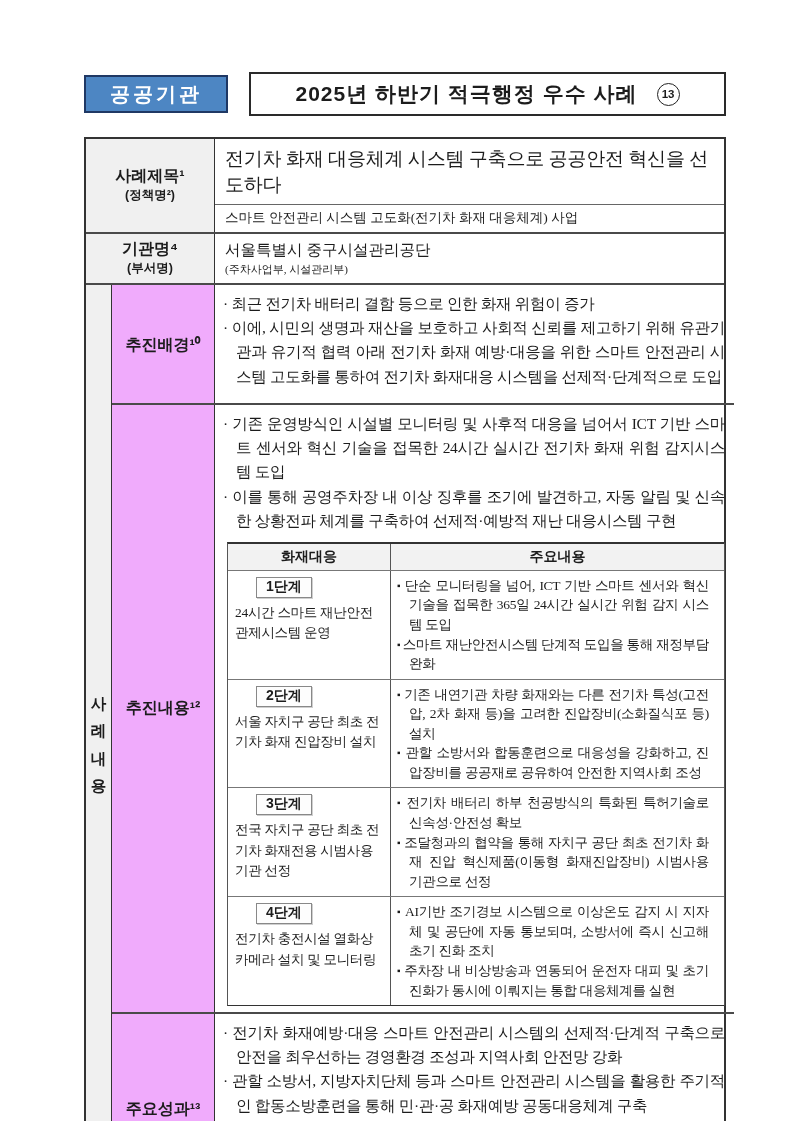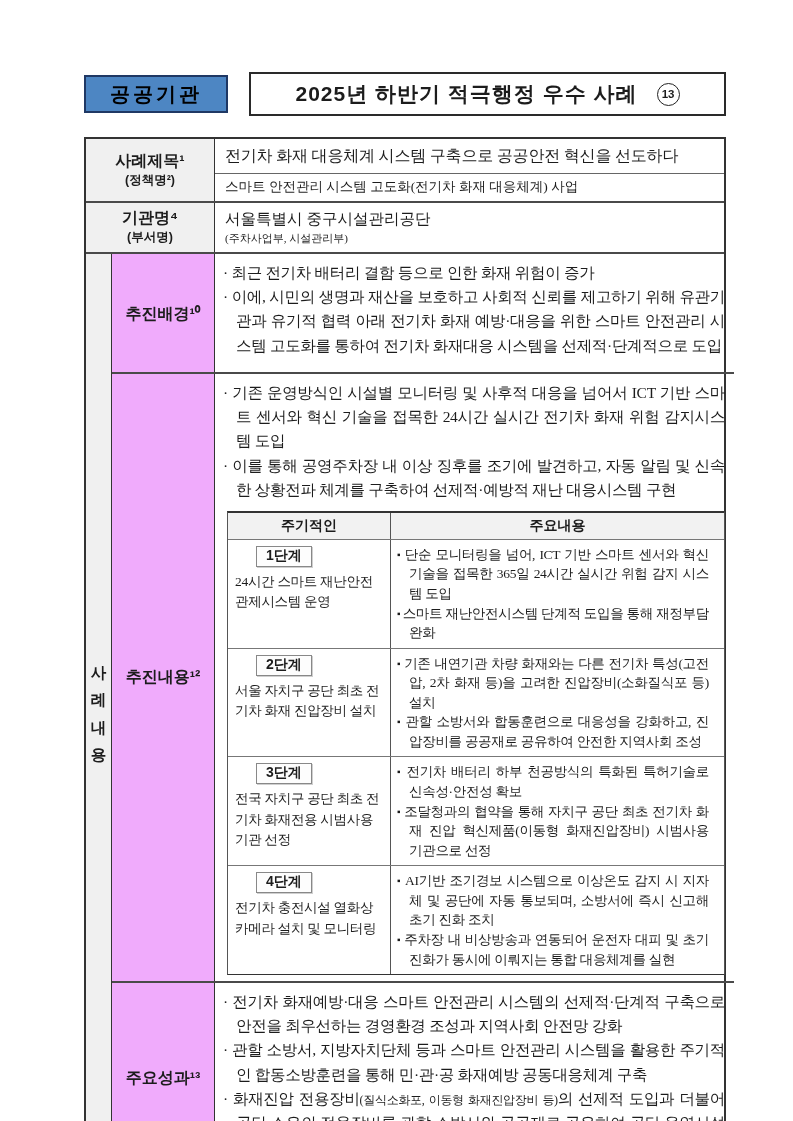--- a/index.html
+++ b/index.html
@@ -9,21 +9,21 @@
     color:#1c1c1c;
     -webkit-font-smoothing:antialiased;
   }
   .doc { position:relative; width:793px; height:1121px; overflow:hidden; }
 
   
   .header { position:absolute; top:72px; left:84px; width:642px; display:flex; align-items:flex-start; }
   .badge {
     width:144px; height:38px; margin-top:3px;
     background:#4d86c3; border:2px solid #1f3864; box-sizing:border-box;
-    color:#000000; font-family:"Liberation Sans",sans-serif; font-weight:bold; font-size:20px;
+    color:#ffffff; font-family:"Liberation Sans",sans-serif; font-weight:bold; font-size:20px;
     display:flex; align-items:center; justify-content:center; letter-spacing:3px;
   }
   .title-box {
     margin-left:21px; flex:1; height:44px; box-sizing:border-box;
     border:2px solid #2a2a2a; background:#fff;
     display:flex; align-items:center; justify-content:center; gap:19px;
     font-family:"Liberation Sans",sans-serif; font-weight:bold; font-size:21px; letter-spacing:1px;
   }
   .circle-num {
     width:21px; height:21px; border:1.5px solid #222; border-radius:50%;
@@ -42,21 +42,21 @@
     width:129px; flex:0 0 129px; box-sizing:border-box;
     background:#f0f0f0; border-right:1px solid #333;
     display:flex; flex-direction:column; align-items:center; justify-content:center;
     font-family:"Liberation Sans",sans-serif; font-weight:bold; text-align:center;
     padding:4px 2px;
   }
   .label-main { font-size:16px; line-height:1.3; }
   .label-sub  { font-size:12.5px; line-height:1.4; }
   .row-content { flex:1; display:flex; flex-direction:column; justify-content:center; }
 
-  .case-title-line { padding:7px 10px 6px 10px; font-size:16px; border-bottom:1px solid #666; letter-spacing:-0.2px; }
+  .case-title-line { padding:7px 10px 6px 10px; font-size:19px; border-bottom:1px solid #666; letter-spacing:-0.2px; }
   .case-policy-line { padding:4px 10px 5px 10px; font-size:13.5px; }
   .org-name { padding:6px 10px 1px 10px; font-size:15.5px; }
   .org-dept { padding:0 10px 6px 10px; font-size:11px; }
 
   
   .vcol {
     width:26px; flex:0 0 26px; box-sizing:border-box;
     background:#f0f0f0; border-right:1px solid #333;
     display:flex; align-items:center; justify-content:center;
   }
@@ -163,21 +163,21 @@
 
         <div class="section sec-content">
           <div class="sec-label">추진내용¹²</div>
           <div class="sec-body">
             <div>
                 <div class="bullet"><span class="bg">· </span><span>기존 운영방식인 시설별 모니터링 및 사후적 대응을 넘어서 ICT 기반 스마트 센서와 혁신 기술을 접목한 24시간 실시간 전기차 화재 위험 감지시스템 도입</span></div>
                 <div class="bullet"><span class="bg">· </span><span>이를 통해 공영주차장 내 이상 징후를 조기에 발견하고, 자동 알림 및 신속한 상황전파 체계를 구축하여 선제적·예방적 재난 대응시스템 구현</span></div>
               </div>
             <div class="stage-table">
                 <div class="st-row st-head">
-                  <div class="st-left">주기적인</div>
+                  <div class="st-left">화재대응</div>
                   <div class="st-right">주요내용</div>
                 </div>
                 <div class="st-row">
                   <div class="st-left">
                     <div><span class="stage-chip">1단계</span></div>
                     <div class="st-desc">24시간 스마트 재난안전 관제시스템 운영</div>
                   </div>
                   <div class="st-right">
                     <div class="st-item"><span class="bg">▪ </span><span>단순 모니터링을 넘어, ICT 기반 스마트 센서와 혁신기술을 접목한 365일 24시간 실시간 위험 감지 시스템 도입</span></div>
                     <div class="st-item"><span class="bg">▪ </span><span>스마트 재난안전시스템 단계적 도입을 통해 재정부담 완화</span></div>

